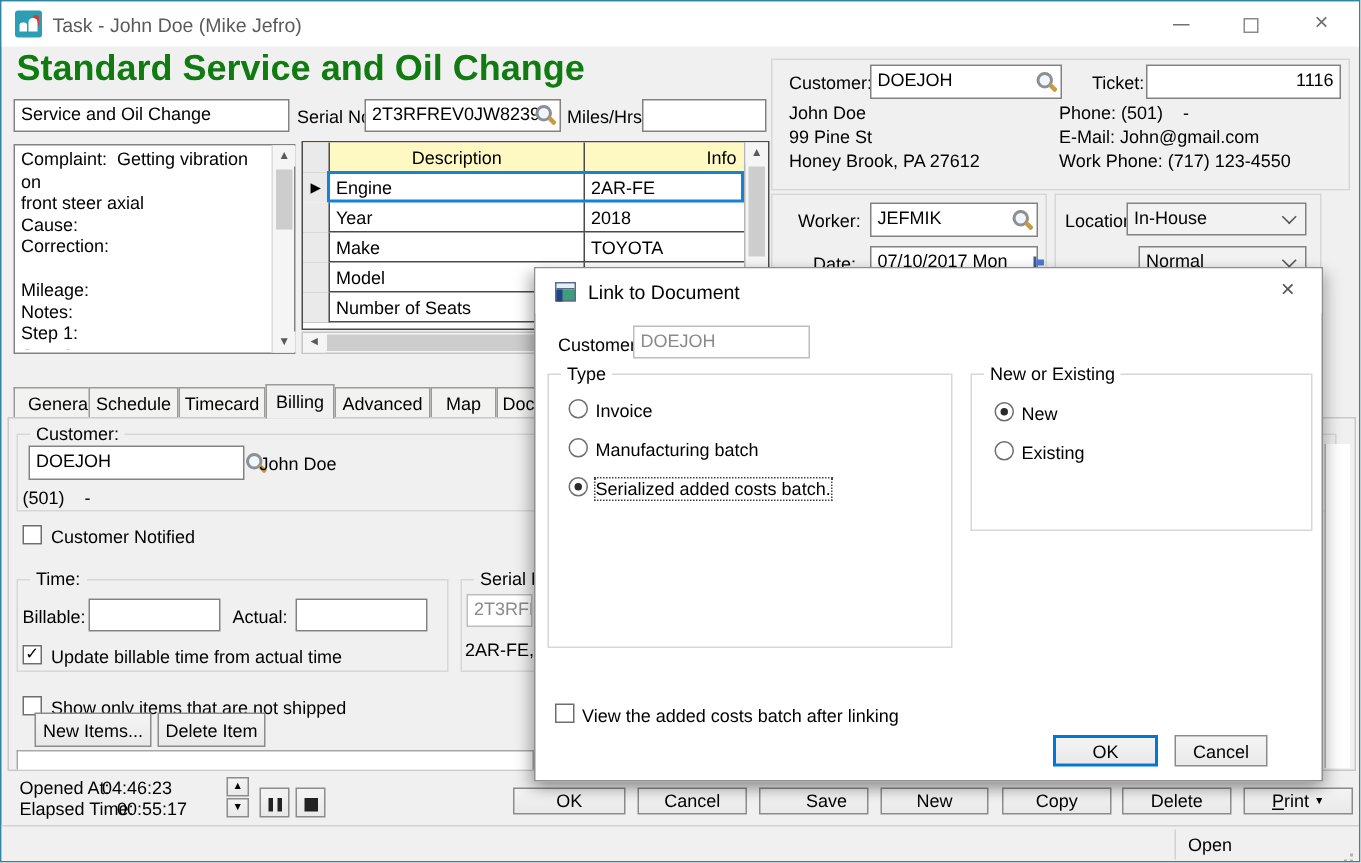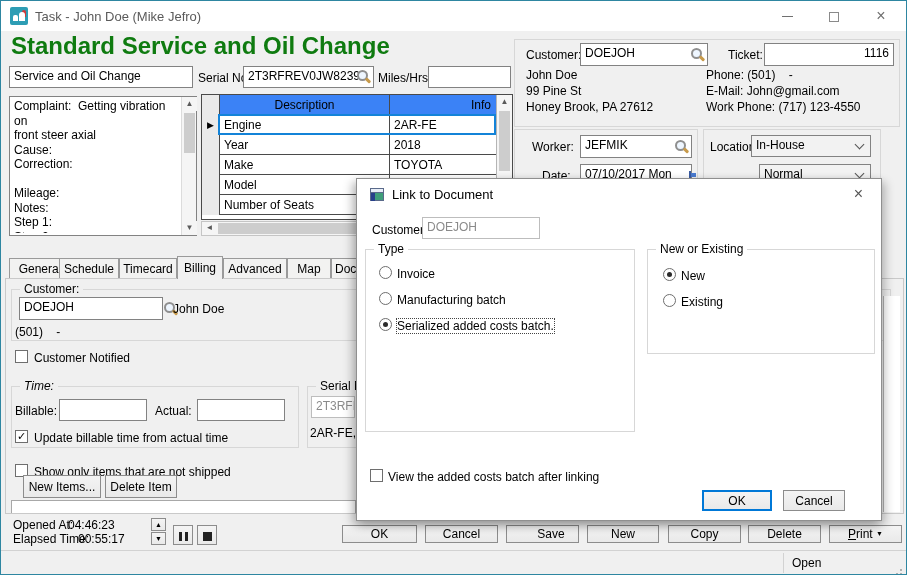--- a/index.html
+++ b/index.html
@@ -135,21 +135,21 @@
     <div class="abs" style="right:0; top:0; width:15px; height:138px; background:#f5f5f5; border-left:1px solid #dcdcdc;">
       <div class="abs sb-btn" style="left:0; top:0; width:15px; height:14px; border:none;">▲</div>
       <div class="abs sb-thumb" style="left:2px; top:16px; width:11px; height:40px;"></div>
       <div class="abs sb-btn" style="left:0; bottom:0; width:15px; height:14px; border:none;">▼</div>
     </div>
   </div>
 
   
   <div class="abs" style="left:200px; top:93px; width:312px; height:126px; background:#fff; border:1px solid #4a4a4a;">
 
-    <div class="abs" style="left:0; top:0; width:294px; height:20px; background:#3b82f6; border-bottom:1px solid #4a4a4a;">
+    <div class="abs" style="left:0; top:0; width:294px; height:20px; background:#fef9c3; border-bottom:1px solid #4a4a4a;">
       <div class="abs" style="left:0; top:0; width:18px; height:20px; border-right:1px solid #4a4a4a; background:#eaeaea;"></div>
       <div class="abs" style="left:18px; top:0; width:170px; height:20px; border-right:1px solid #4a4a4a; text-align:center; padding-top:3px;">Description</div>
       <div class="abs" style="left:188px; top:0; width:106px; height:20px; text-align:right; padding:3px 5px 0 0;">Info</div>
     </div>
 
     <div class="abs" style="left:0; top:20px; width:294px; height:20px;">
       <div class="abs" style="left:0; top:0; width:18px; height:20px; border-right:1px solid #4a4a4a; background:#eaeaea; font-size:9px; text-align:center; line-height:20px;">▶</div>
       <div class="abs" style="left:18px; top:0; width:170px; height:20px; border-right:1px solid #4a4a4a; padding:3px 0 0 4px;">Engine</div>
       <div class="abs" style="left:188px; top:0; width:106px; height:20px; padding:3px 0 0 4px;">2AR-FE</div>
       <div class="abs" style="left:16px; top:-1px; width:278px; height:21px; border:2px solid #1383d8; pointer-events:none;"></div>
@@ -205,21 +205,21 @@
     <div class="gb-cap">Customer:</div>
   </div>
   <div class="abs tb" style="left:18px; top:296px; width:144px; height:23px; padding-right:18px;">DOEJOH</div>
   <span class="abs search-ic" style="left:144px; top:300px;"></span>
   <div class="abs lbl" style="left:172px; top:301px;">John Doe</div>
   <div class="abs lbl" style="left:14px; top:324px;">(501)    -</div>
 
   <div class="abs cbx" style="left:14px; top:349px;"></div>
   <div class="abs lbl" style="left:33px; top:350px;">Customer Notified</div>
 
-  <div class="abs gb" style="left:10px; top:385px; width:288px; height:62px;font-style:italic;">
+  <div class="abs gb" style="left:10px; top:385px; width:288px; height:62px;">
     <div class="gb-cap">Time:</div>
   </div>
   <div class="abs lbl" style="left:14px; top:403px;">Billable:</div>
   <div class="abs tb" style="left:58px; top:398px; width:88px; height:22px;"></div>
   <div class="abs lbl" style="left:154px; top:403px;">Actual:</div>
   <div class="abs tb" style="left:196px; top:398px; width:88px; height:22px;"></div>
   <div class="abs cbx" style="left:14px; top:429px;"><span>✓</span></div>
   <div class="abs lbl" style="left:33px; top:430px;">Update billable time from actual time</div>
 
   

